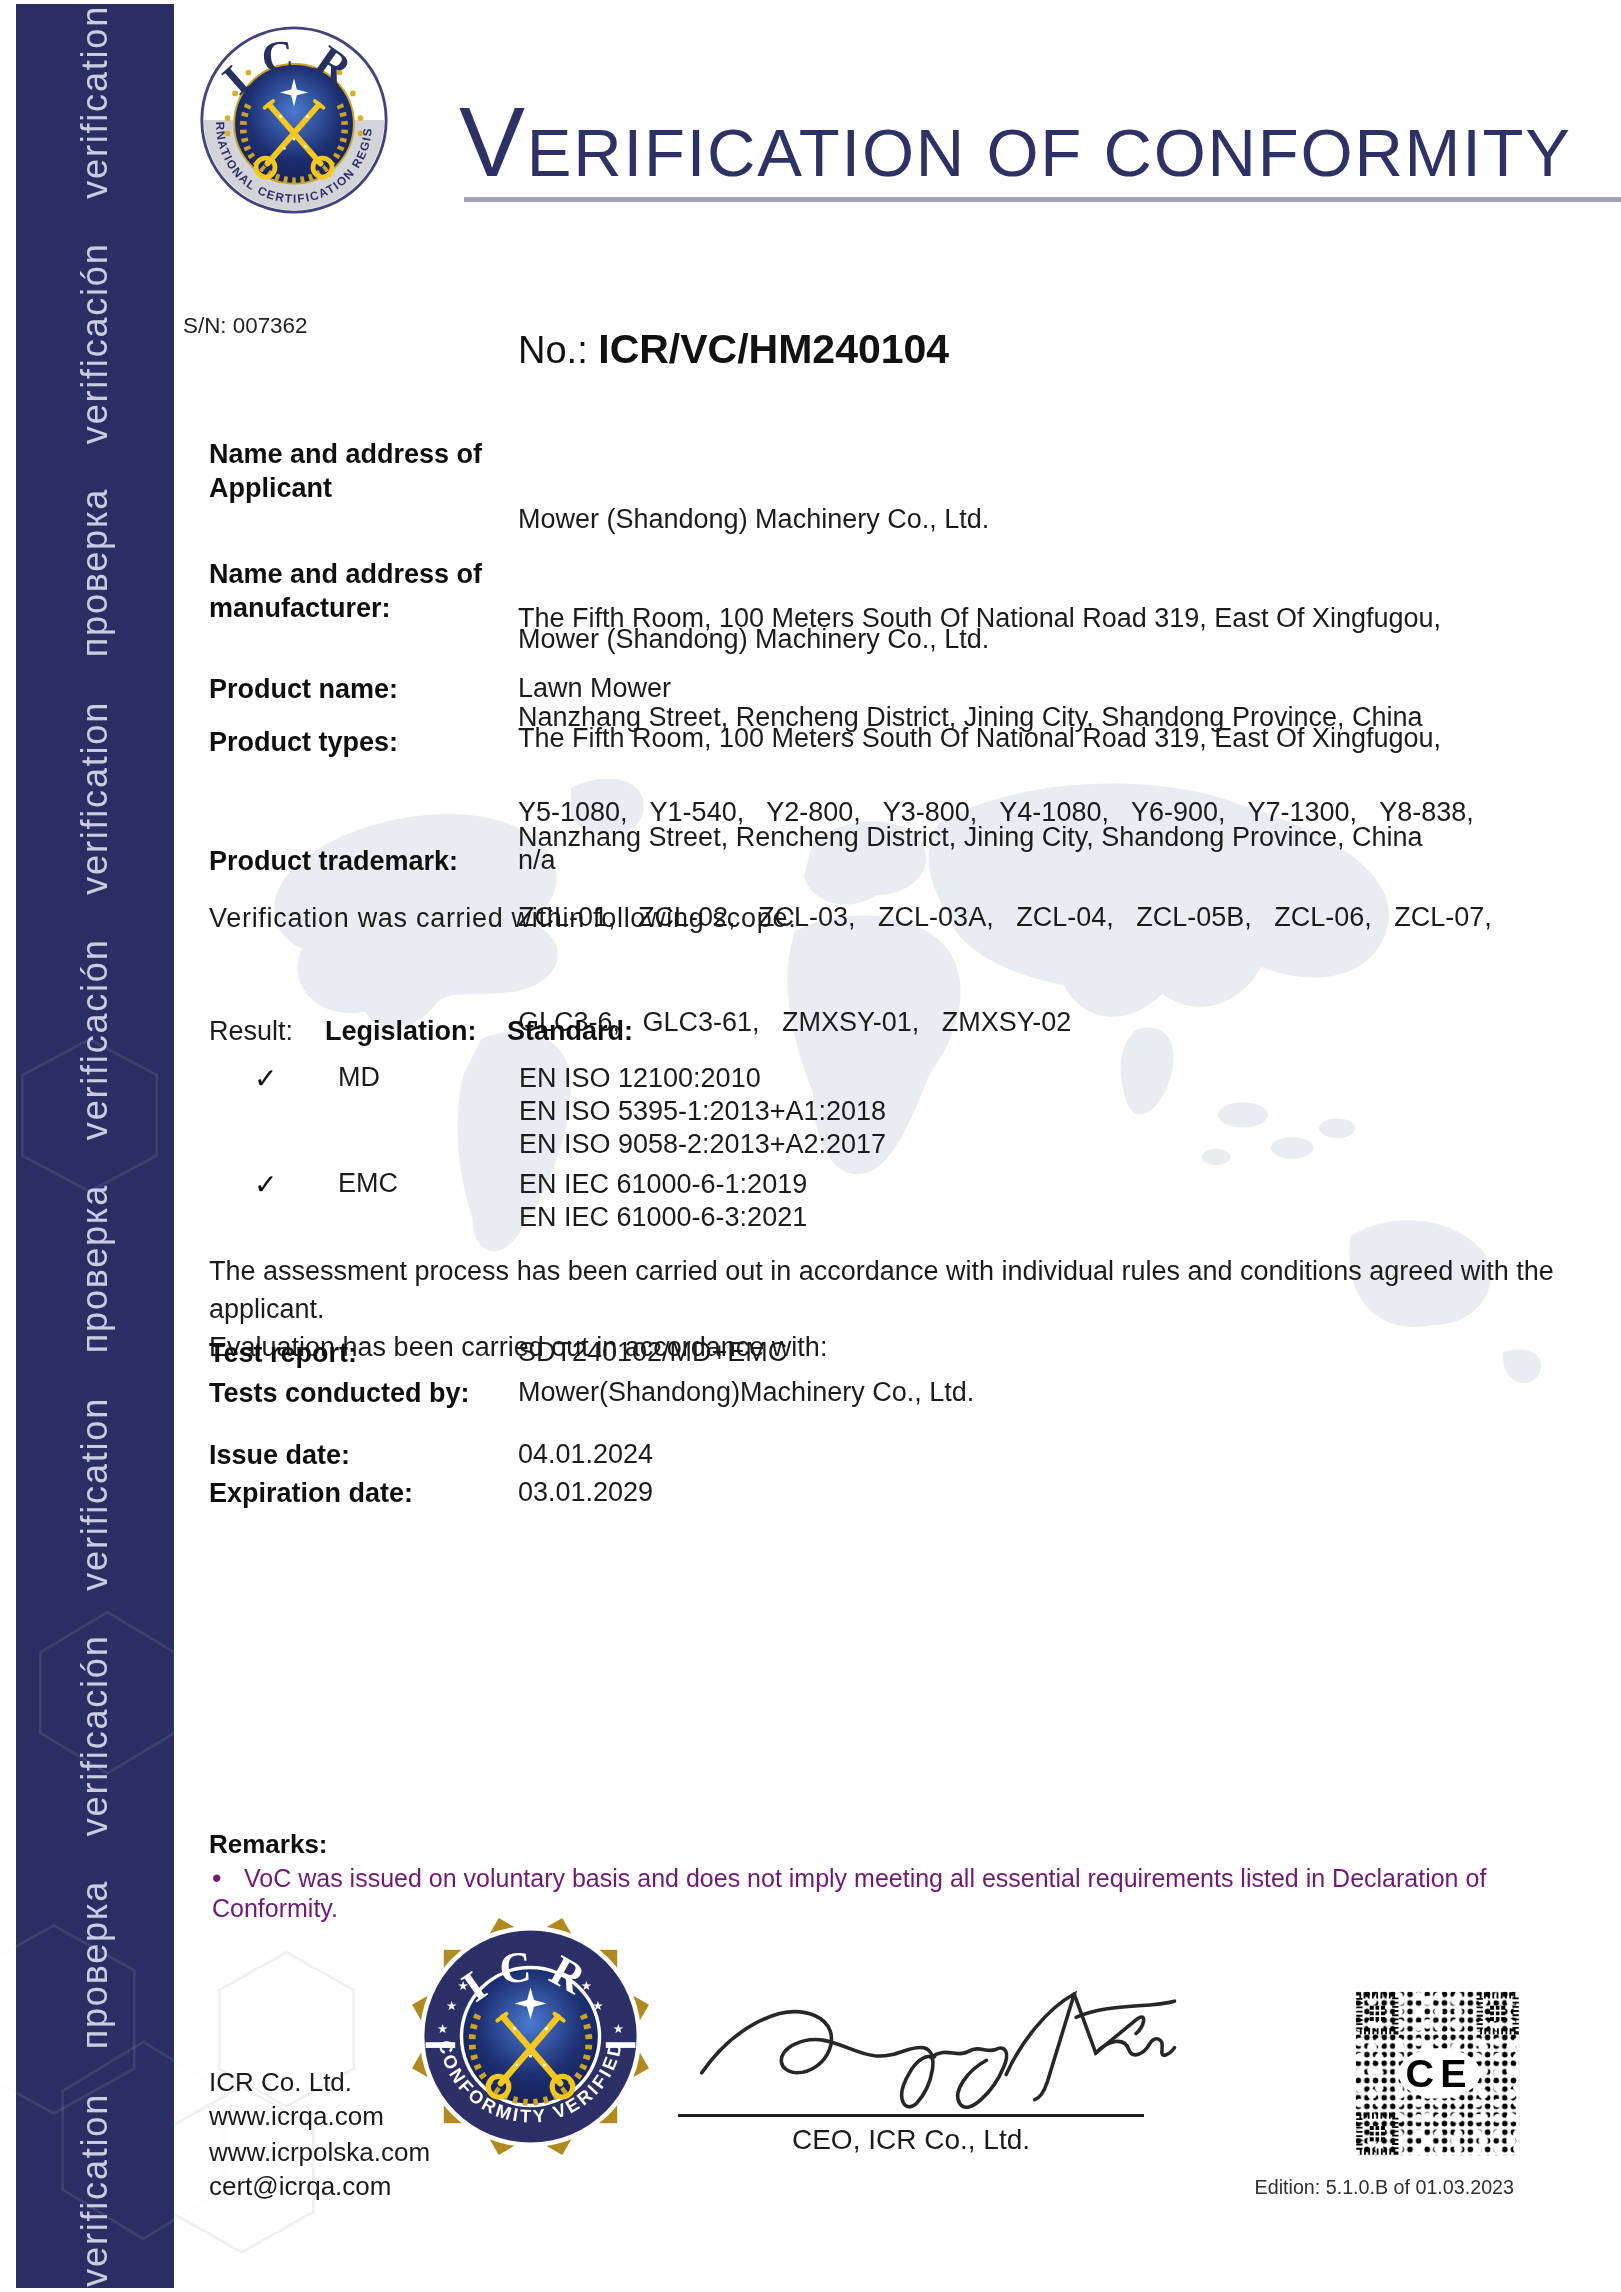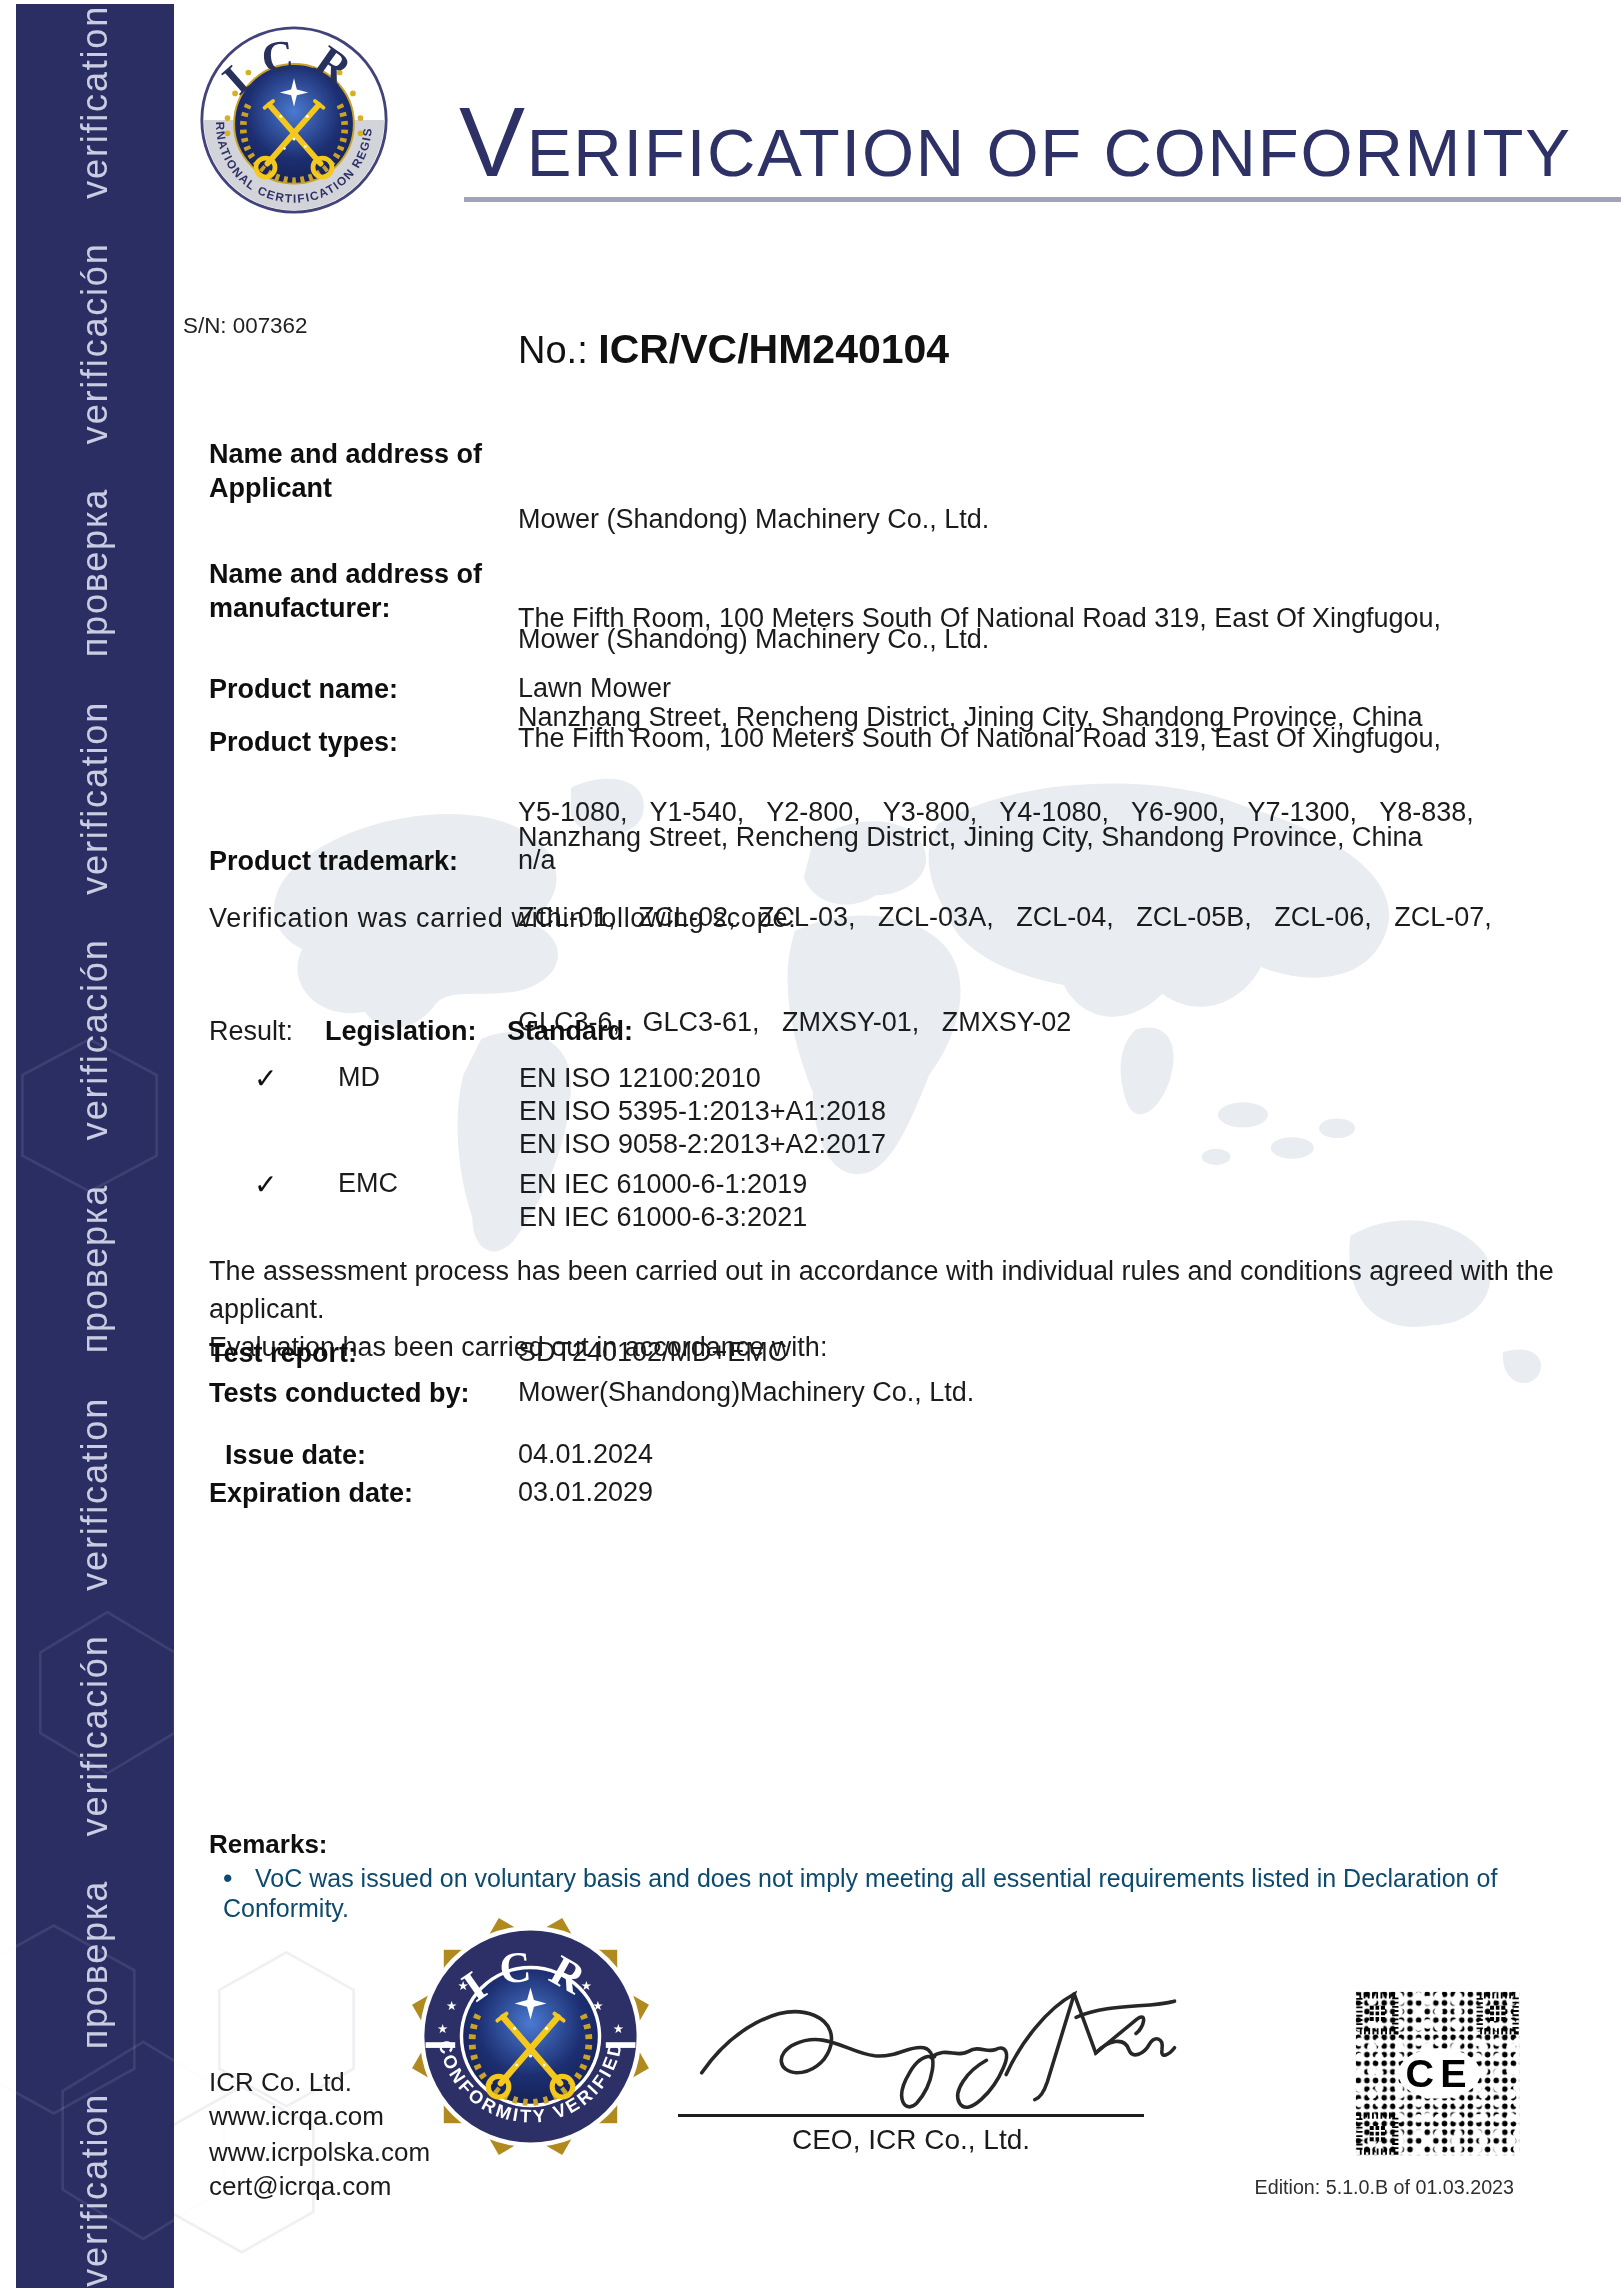--- a/index.html
+++ b/index.html
@@ -46,21 +46,21 @@
   }
   .decl-result { position:absolute; left:209px; top:1016px; font-size:27px; color:#1b1b1b; }
   .decl-leg    { position:absolute; left:325px; top:1016px; font-size:27px; font-weight:700; color:#0f0f0f; }
   .decl-std    { position:absolute; left:507px; top:1016px; font-size:27px; font-weight:700; color:#0f0f0f; }
   .check { position:absolute; left:254px; font-size:28px; color:#111; }
   .leg   { position:absolute; left:338px; font-size:27px; color:#1b1b1b; }
   .stds  { position:absolute; left:519px; font-size:27px; line-height:33px; color:#1b1b1b; }
   .assessment { position:absolute; left:209px; top:1252px; width:1411px; font-size:27px; line-height:38px; color:#1b1b1b; }
   
   .remarks-lbl { position:absolute; left:209px; top:1829px; font-size:26px; font-weight:700; color:#0f0f0f; }
-  .remark-item { position:absolute; left:223px; top:1863px; width:1370px; font-size:25px; color:#0c4a6e; }
+  .remark-item { position:absolute; left:212px; top:1863px; width:1370px; font-size:25px; color:#701a75; }
   .remark-item .glyph { display:inline-block; width:32px; font-size:27px; }
   .badge-bottom { position:absolute; left:405px; top:1904px; }
   .sig-svg  { position:absolute; left:691px; top:1967px; }
   .sig-line { position:absolute; left:678px; top:2114px; width:466px; height:2.7px; background:#1d1d1d; }
   .ceo { position:absolute; left:678px; top:2124px; width:466px; text-align:center; font-size:28px; color:#1b1b1b; }
   .contact { position:absolute; left:209px; font-size:26px; color:#1b1b1b; }
   .qr-svg { position:absolute; left:1354px; top:1990px; }
   .edition { position:absolute; left:1218px; top:2176px; width:296px; text-align:right; font-size:19.7px; color:#2e2e2e; }
   .serif { font-family:"Liberation Serif", serif; }
 </style>
@@ -223,21 +223,21 @@
 
     <div class="assessment">
       <div>The assessment process has been carried out in accordance with individual rules and conditions agreed with the applicant.</div>
       <div>Evaluation has been carried out in accordance with:</div>
     </div>
 
     <div class="lbl" style="top:1336px;">Test report:</div>
     <div class="val" style="top:1336px;">SDT240102/MD+EMC</div>
     <div class="lbl" style="top:1376px;">Tests conducted by:</div>
     <div class="val" style="top:1376px;">Mower(Shandong)Machinery Co., Ltd.</div>
-    <div class="lbl" style="top:1438px;margin-left:16px;">Issue date:</div>
+    <div class="lbl" style="top:1438px;">Issue date:</div>
     <div class="val" style="top:1438px;">04.01.2024</div>
     <div class="lbl" style="top:1476px;">Expiration date:</div>
     <div class="val" style="top:1476px;">03.01.2029</div>
 
     <div class="remarks-lbl">Remarks:</div>
     <div class="remark-item">
       <span class="glyph">•</span><span>VoC was issued on voluntary basis and does not imply meeting all essential requirements listed in Declaration of Conformity.</span>
     </div>
 
     <svg class="badge-bottom" width="251" height="265" viewBox="0 0 220 230">

